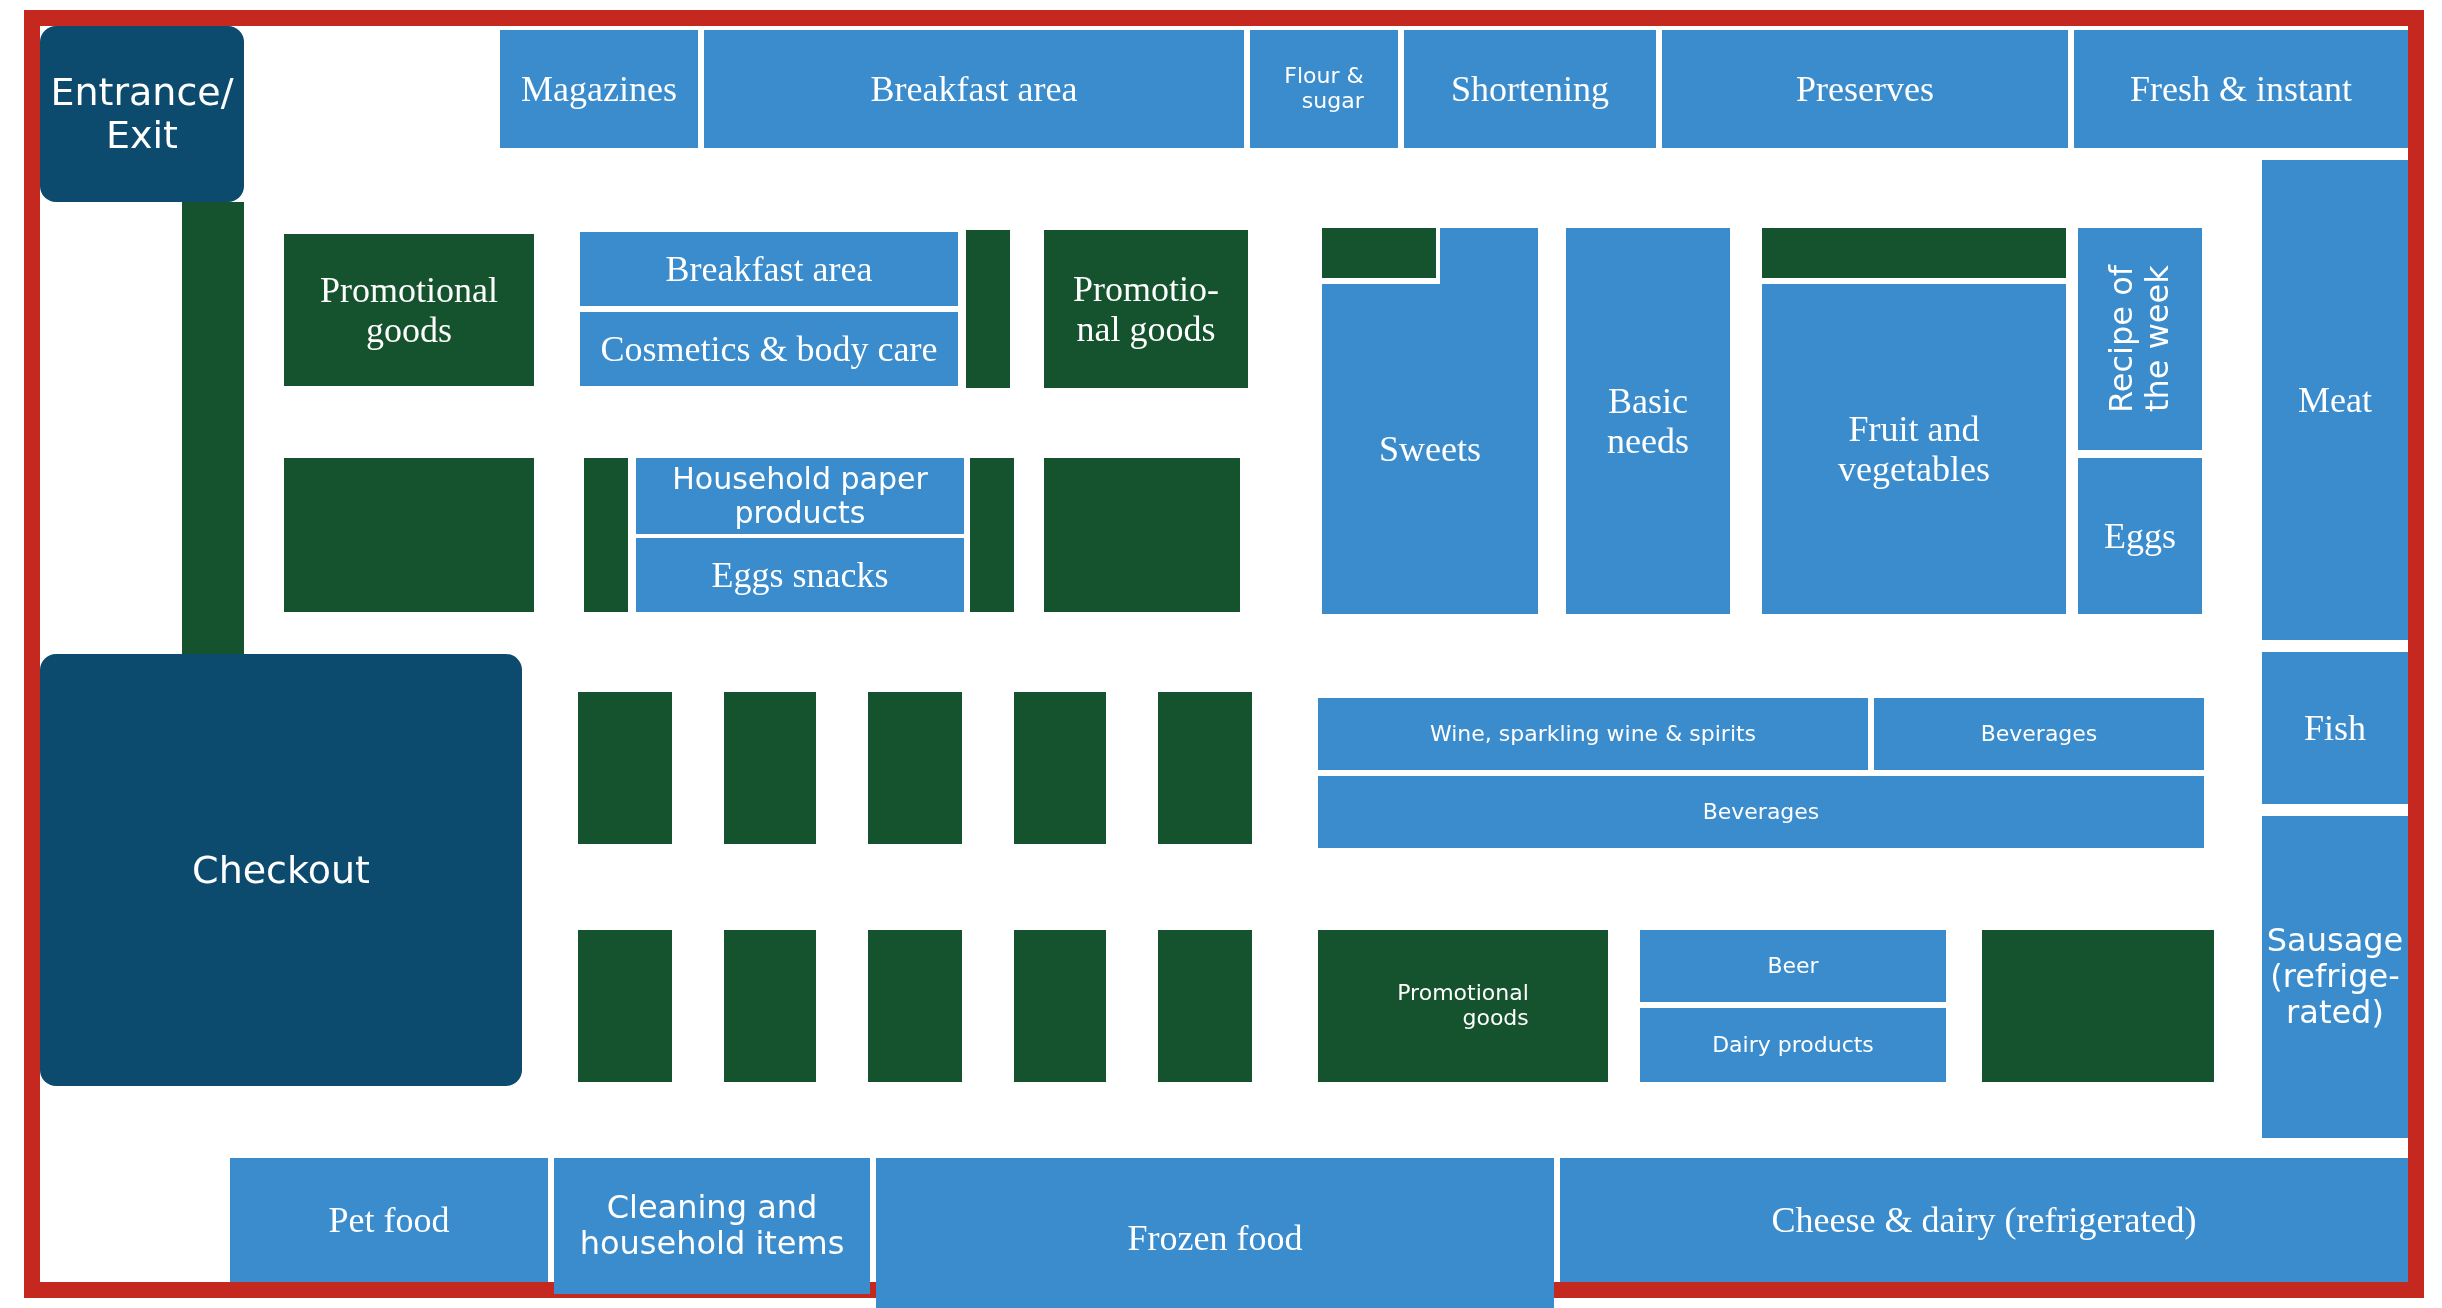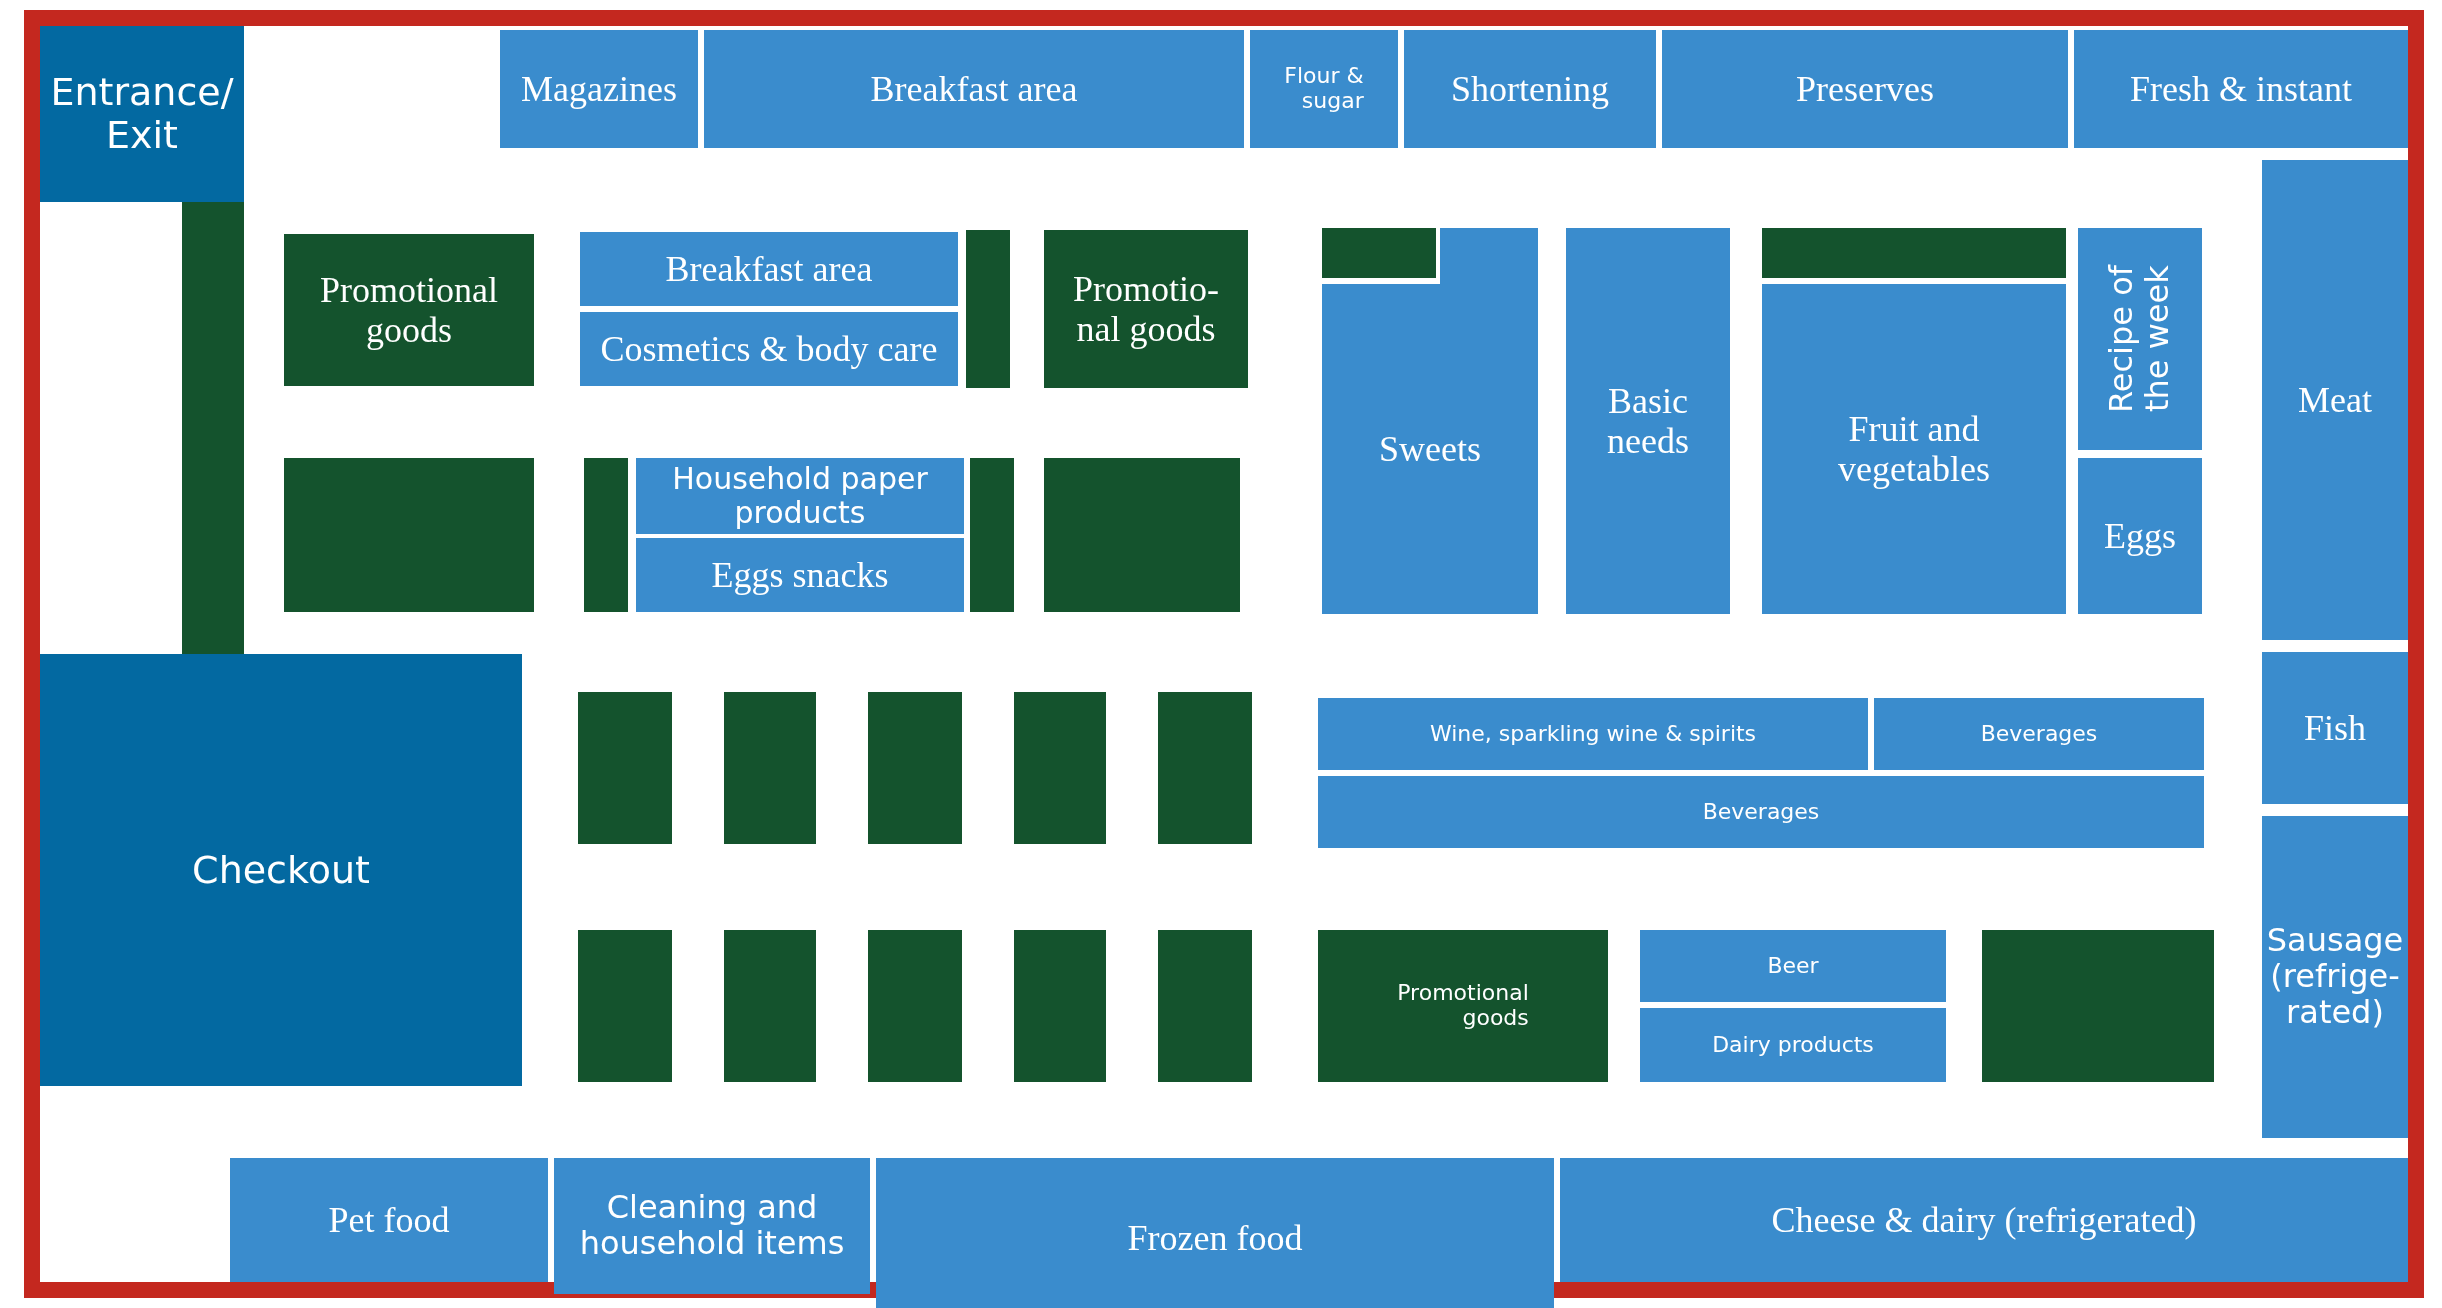--- a/index.html
+++ b/index.html
@@ -31,21 +31,21 @@
     justify-content: center;
     text-align: center;
     color: #ffffff;
     line-height: 1.12;
     padding: 2px 6px;
     overflow: hidden;
     white-space: pre-line;
   }
   .blue   { background: #3a8ccd; }
   .red    { background: #14532d; }
-  .navy   { background: #0369a1; }
+  .navy   { background: #0c4a6e; border-radius: 16px; }
   .vertical {
     writing-mode: vertical-rl;
     transform: rotate(180deg);
   }
   .f38 { font-size: 38px; }
   .f36 { font-size: 36px; font-family: Liberation Serif, serif; }
   .f34 { font-size: 22px; text-align: right; }
   .f32 { font-size: 32px; }
   .f30 { font-size: 30px; }
 </style>

